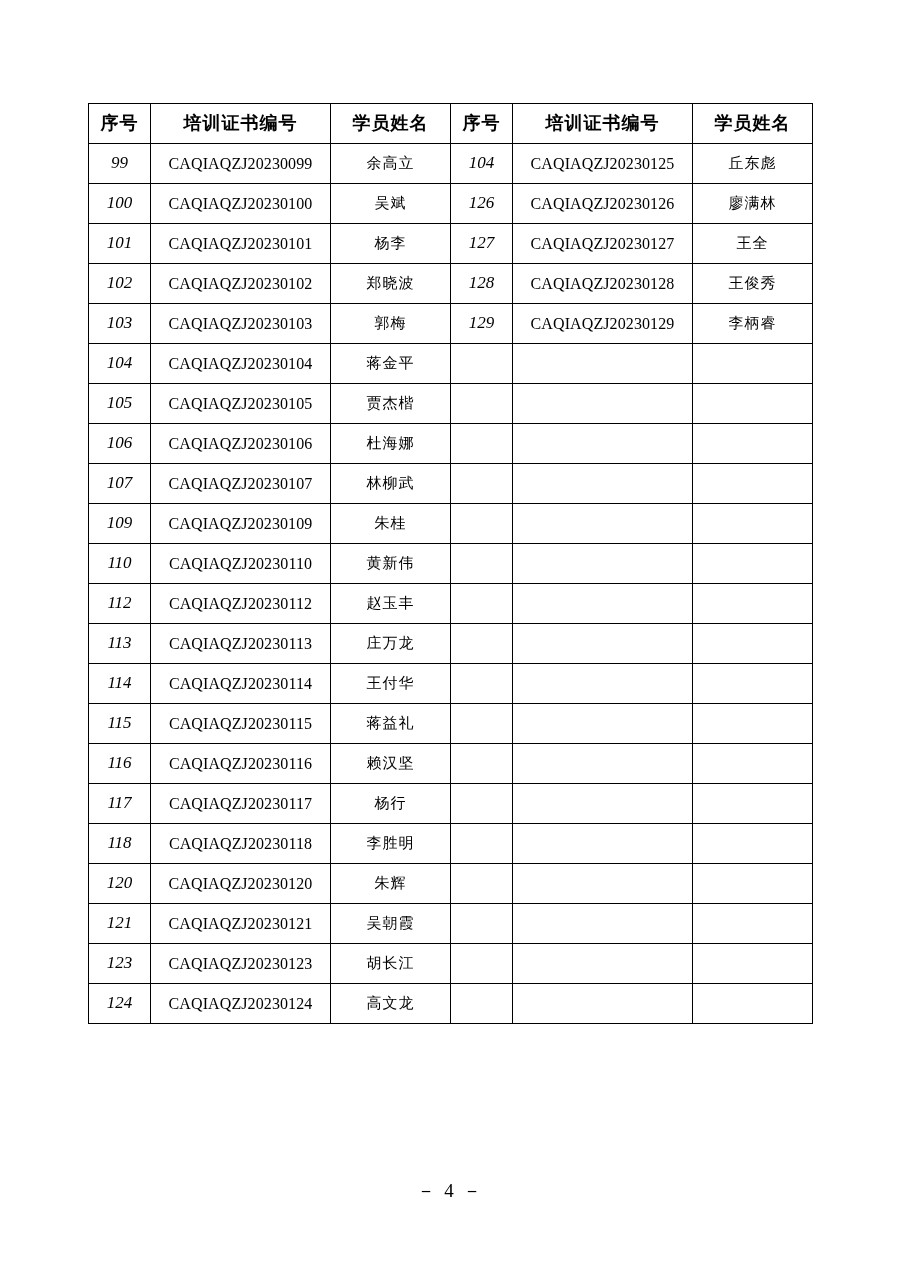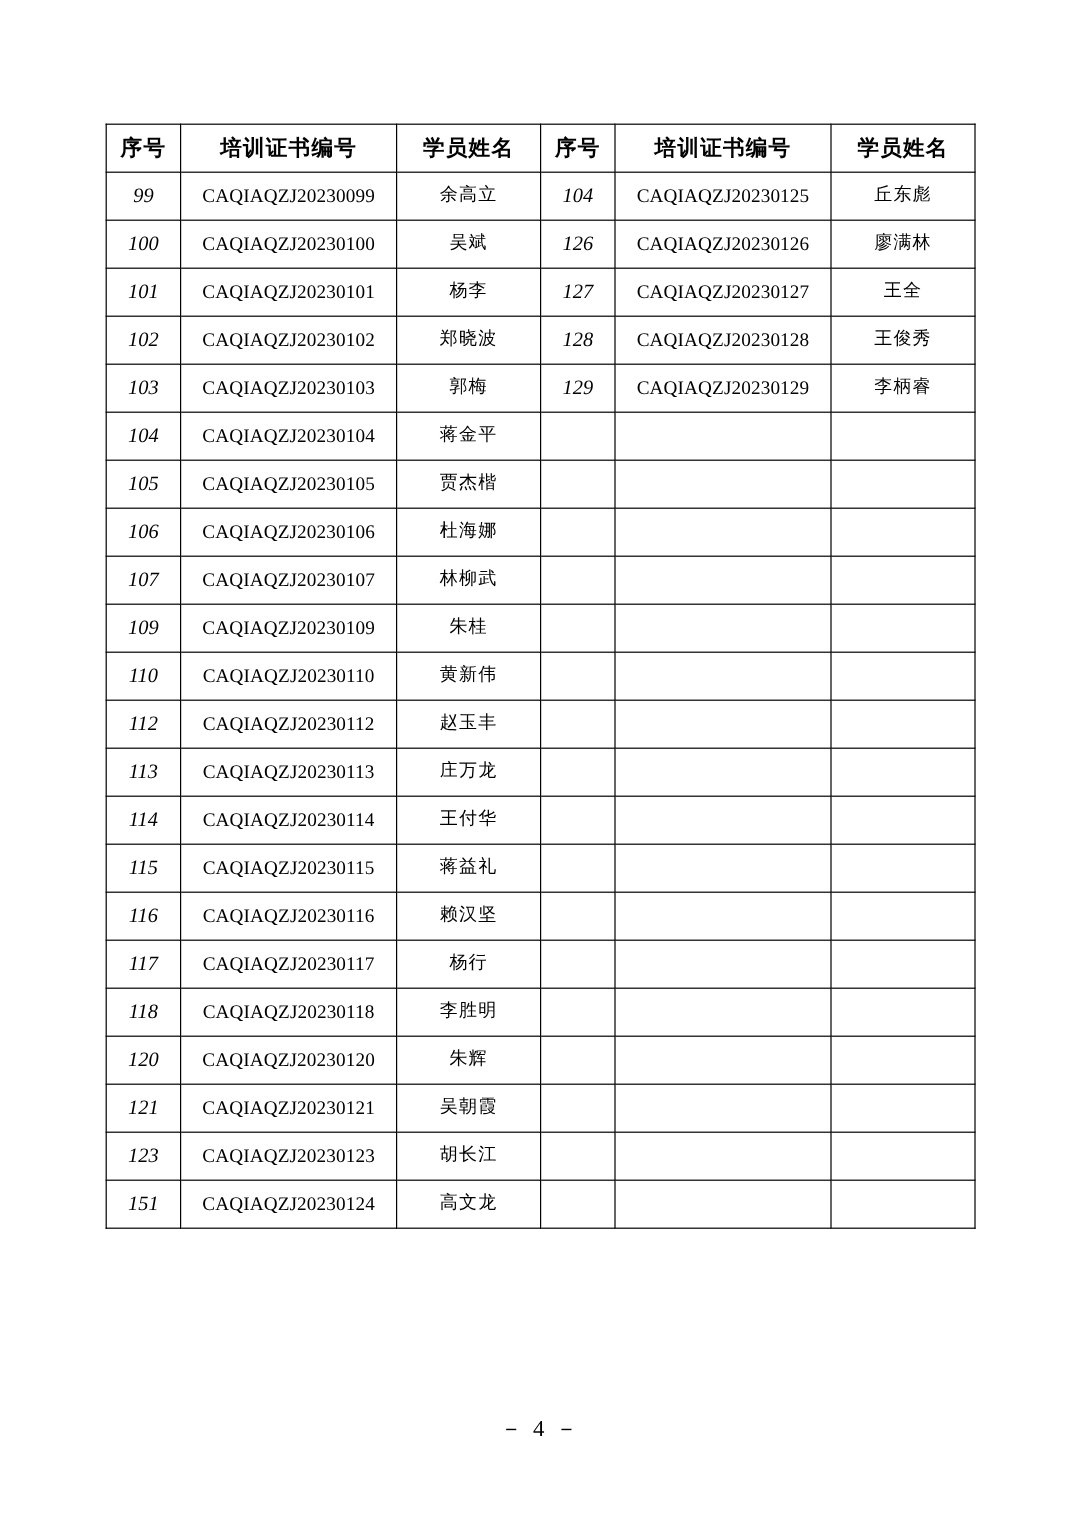--- a/index.html
+++ b/index.html
@@ -262,21 +262,21 @@
           </tr>
           <tr>
             <td class="seq">123</td>
             <td class="cert">CAQIAQZJ20230123</td>
             <td class="name">胡长江</td>
             <td class="seq empty"></td>
             <td class="cert empty"></td>
             <td class="name empty"></td>
           </tr>
           <tr>
-            <td class="seq">151</td>
+            <td class="seq">124</td>
             <td class="cert">CAQIAQZJ20230124</td>
             <td class="name">高文龙</td>
             <td class="seq empty"></td>
             <td class="cert empty"></td>
             <td class="name empty"></td>
           </tr>
         </tbody>
     </table>
   </div>
 

